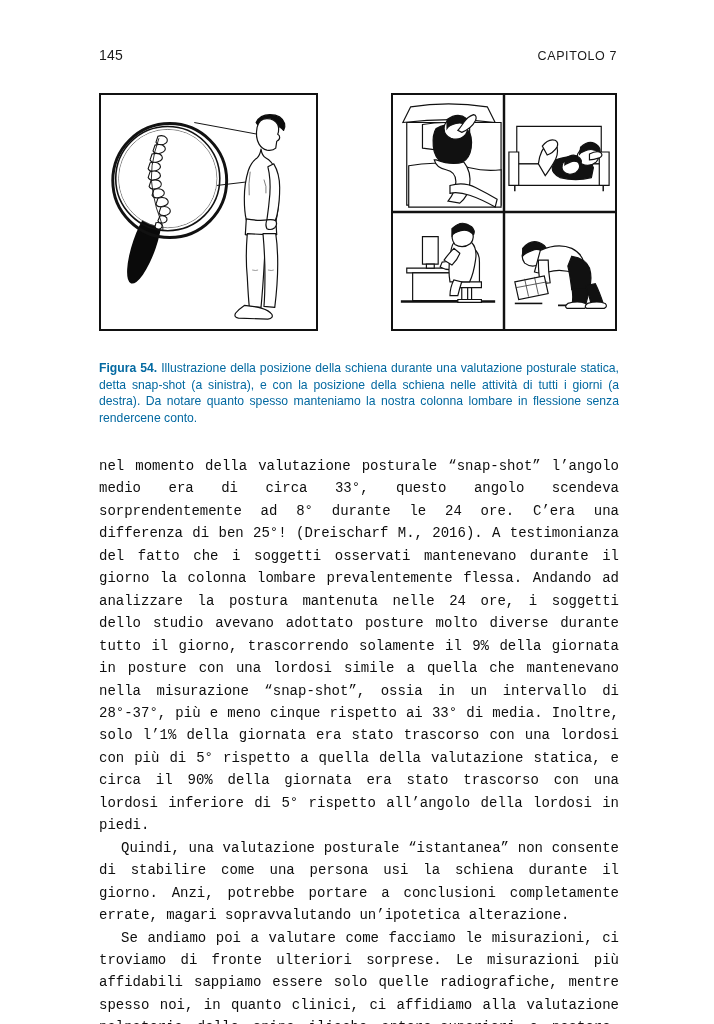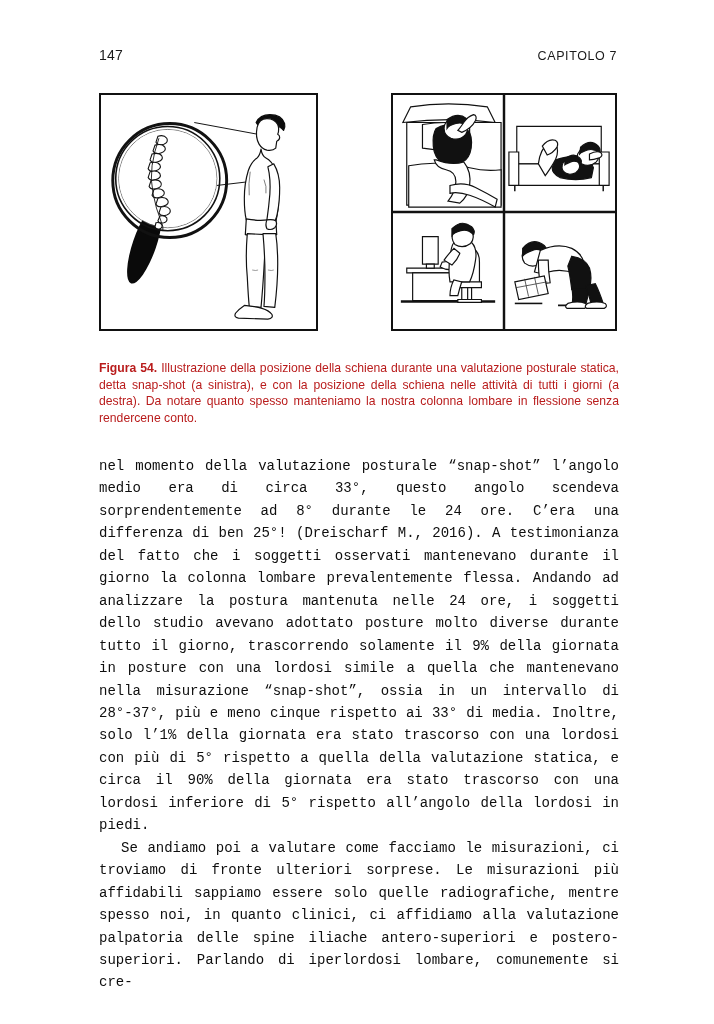--- a/index.html
+++ b/index.html
@@ -77,21 +77,21 @@
 
   
   .caption {
     position: absolute;
     top: 360px;
     left: 99px;
     width: 520px;
     font-family: "Liberation Sans", sans-serif;
     font-size: 12.2px;
     line-height: 16.6px;
-    color: #b91c1c;
+    color: #0369a1;
     text-align: justify;
   }
   .caption .lbl { font-weight: bold; }
 
   
   .body {
     position: absolute;
     top: 455px;
     left: 99px;
     width: 520px;
@@ -105,21 +105,21 @@
   }
   .body p { margin: 0; }
   .body p.indent { text-indent: 22px; }
 </style>
 </head>
 <body>
 
 <div class="page">
 
   <div class="runhead">
-    <span class="folio">147</span>
+    <span class="folio">145</span>
     <span class="chap">CAPITOLO 7</span>
   </div>
 
   <div class="figure-wrap">
 
 
     <div class="panels">
 
       <div class="panel left">
         <svg viewBox="0 0 219 238" preserveAspectRatio="none">
@@ -309,16 +309,17 @@
 
     </div>
   </div>
 
   <div class="caption">
     <span class="lbl">Figura 54.</span><span> Illustrazione della posizione della schiena durante una valutazione posturale statica, detta snap-shot (a sinistra), e con la posizione della schiena nelle attività di tutti i giorni (a destra). Da notare quanto spesso manteniamo la nostra colonna lombare in flessione senza rendercene conto.</span>
   </div>
 
   <div class="body">
     <p>nel momento della valutazione posturale “snap-shot” l’angolo medio era di circa 33°, questo angolo scendeva sorprendentemente ad 8° durante le 24 ore. C’era una differenza di ben 25°! (Dreischarf M., 2016). A testimonianza del fatto che i soggetti osservati mantenevano durante il giorno la colonna lombare prevalentemente flessa. Andando ad analizzare la postura mantenuta nelle 24 ore, i soggetti dello studio avevano adottato posture molto diverse durante tutto il giorno, trascorrendo solamente il 9% della giornata in posture con una lordosi simile a quella che mantenevano nella misurazione “snap-shot”, ossia in un intervallo di 28°-37°, più e meno cinque rispetto ai 33° di media. Inoltre, solo l’1% della giornata era stato trascorso con una lordosi con più di 5° rispetto a quella della valutazione statica, e circa il 90% della giornata era stato trascorso con una lordosi inferiore di 5° rispetto all’angolo della lordosi in piedi.</p>
+    <p class="indent">Quindi, una valutazione posturale “istantanea” non consente di stabilire come una persona usi la schiena durante il giorno. Anzi, potrebbe portare a conclusioni completamente errate, magari sopravvalutando un’ipotetica alterazione.</p>
     <p class="indent">Se andiamo poi a valutare come facciamo le misurazioni, ci troviamo di fronte ulteriori sorprese. Le misurazioni più affidabili sappiamo essere solo quelle radiografiche, mentre spesso noi, in quanto clinici, ci affidiamo alla valutazione palpatoria delle spine iliache antero-superiori e postero-superiori. Parlando di iperlordosi lombare, comunemente si cre-</p>
   </div>
 
 </div>
 
 </body></html>

